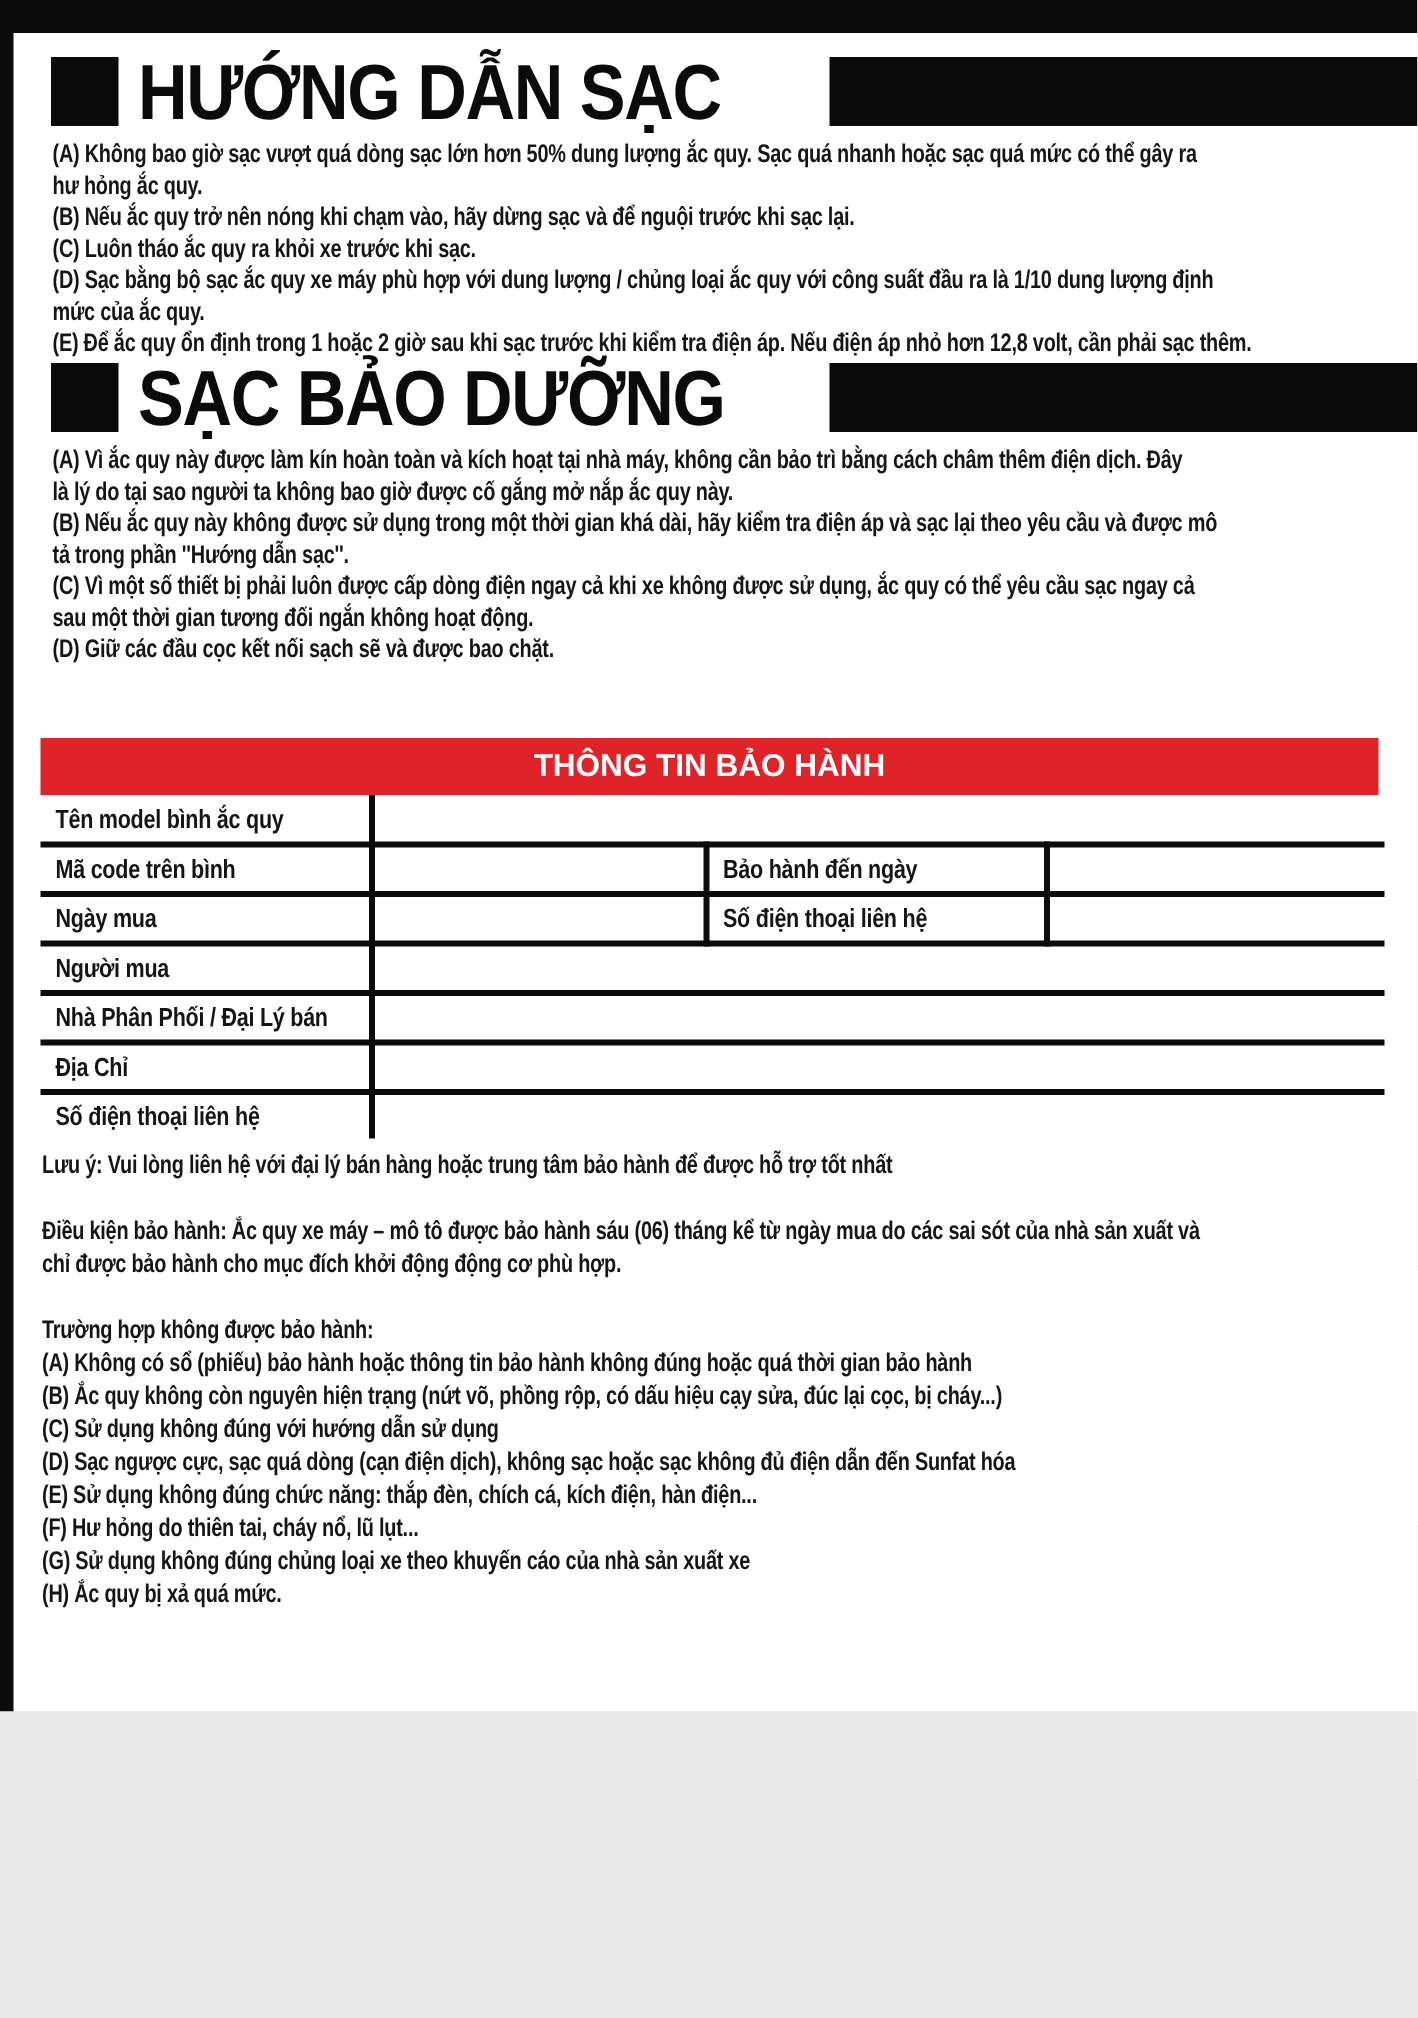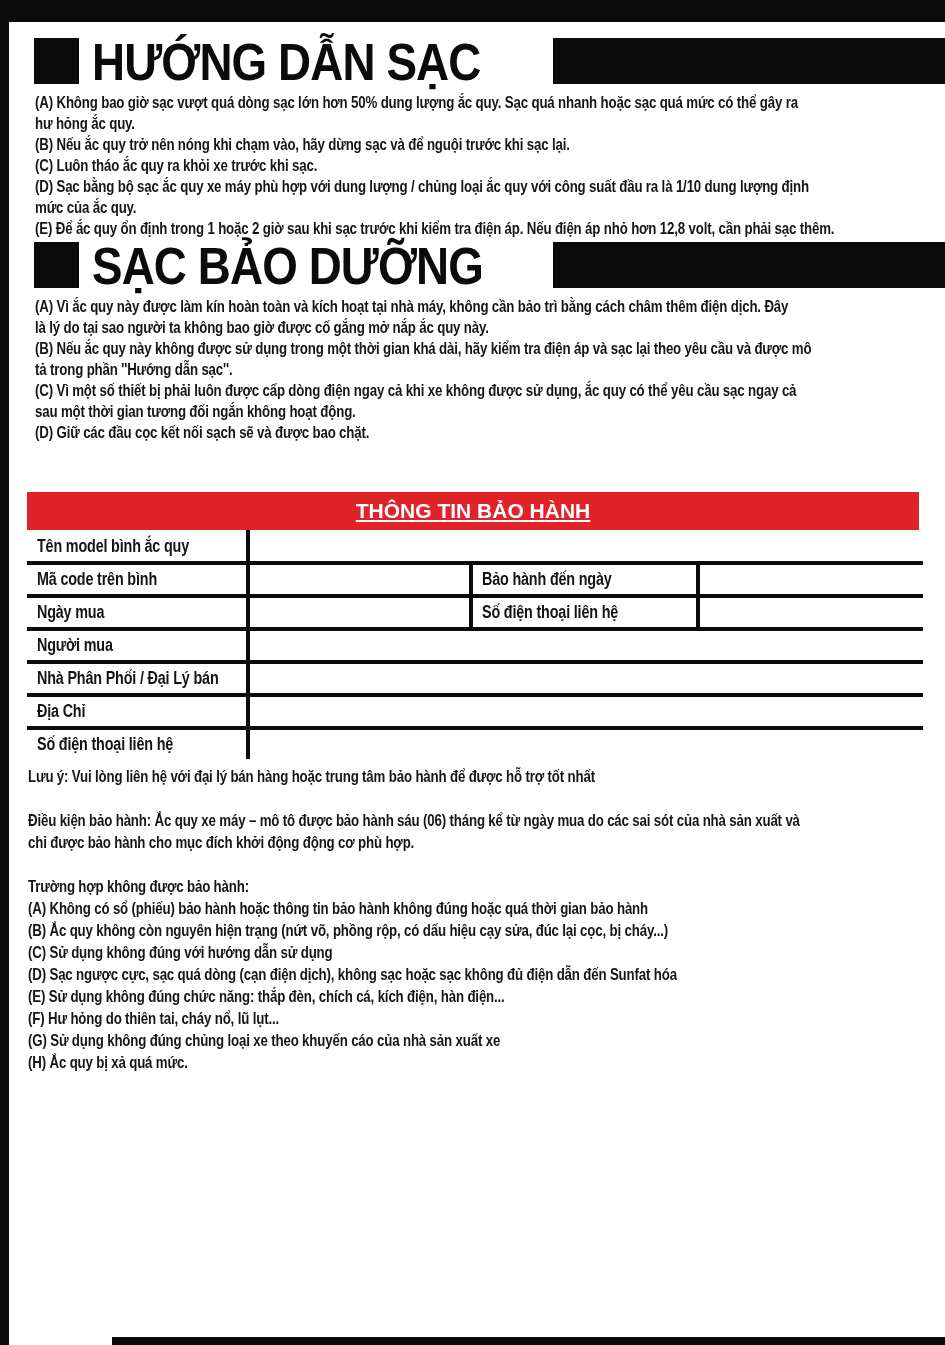--- a/index.html
+++ b/index.html
@@ -1,17 +1,17 @@
 <!DOCTYPE html>
 <html><head>
 <meta charset="utf-8">
 <style>
   html,body{margin:0;padding:0;background:#e8e8e8;}
   #page{
-    position:relative;width:945px;height:1345px;background:#ffffff;
+    position:relative;width:945px;height:1141px;background:#ffffff;
     font-family:"Liberation Sans","DejaVu Sans",sans-serif;
     color:#141414;overflow:hidden;margin:0 auto;
   }
   .abs{position:absolute;}
   .black{background:#0b0b0b;}
   
   .sec-title{
     position:absolute;font-size:52px;font-weight:700;letter-spacing:-1px;
     transform:scaleX(.88);transform-origin:0 0;line-height:48px;color:#0b0b0b;
     white-space:nowrap;
@@ -67,21 +67,21 @@
   <div>
     <div class="bl" style="top:296px;">(A) Vì ắc quy này được làm kín hoàn toàn và kích hoạt tại nhà máy, không cần bảo trì bằng cách châm thêm điện dịch. Đây</div>
     <div class="bl" style="top:317px;">là lý do tại sao người ta không bao giờ được cố gắng mở nắp ắc quy này.</div>
     <div class="bl" style="top:338px;">(B) Nếu ắc quy này không được sử dụng trong một thời gian khá dài, hãy kiểm tra điện áp và sạc lại theo yêu cầu và được mô</div>
     <div class="bl" style="top:359px;">tả trong phần ''Hướng dẫn sạc''.</div>
     <div class="bl" style="top:380px;">(C) Vì một số thiết bị phải luôn được cấp dòng điện ngay cả khi xe không được sử dụng, ắc quy có thể yêu cầu sạc ngay cả</div>
     <div class="bl" style="top:401px;">sau một thời gian tương đối ngắn không hoạt động.</div>
     <div class="bl" style="top:422px;">(D) Giữ các đầu cọc kết nối sạch sẽ và được bao chặt.</div>
   </div>
 
-  <div class="red-bar" style="background:#e02329;text-decoration:underline;">THÔNG TIN BẢO HÀNH</div>
+  <div class="red-bar" style="background:#e02329;">THÔNG TIN BẢO HÀNH</div>
 
   <div>
 
     <div class="tl" style="left:37px;top:530px;">Tên model bình ắc quy</div>
     <div class="tl" style="left:37px;top:563px;">Mã code trên bình</div>
     <div class="tl" style="left:37px;top:596px;">Ngày mua</div>
     <div class="tl" style="left:37px;top:629px;">Người mua</div>
     <div class="tl" style="left:37px;top:662px;">Nhà Phân Phối / Đại Lý bán</div>
     <div class="tl" style="left:37px;top:695px;">Địa Chỉ</div>
     <div class="tl" style="left:37px;top:728px;">Số điện thoại liên hệ</div>

